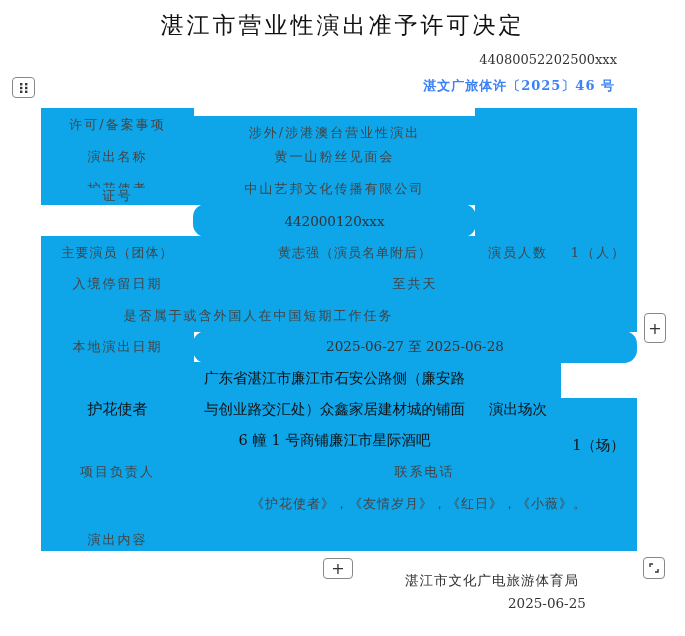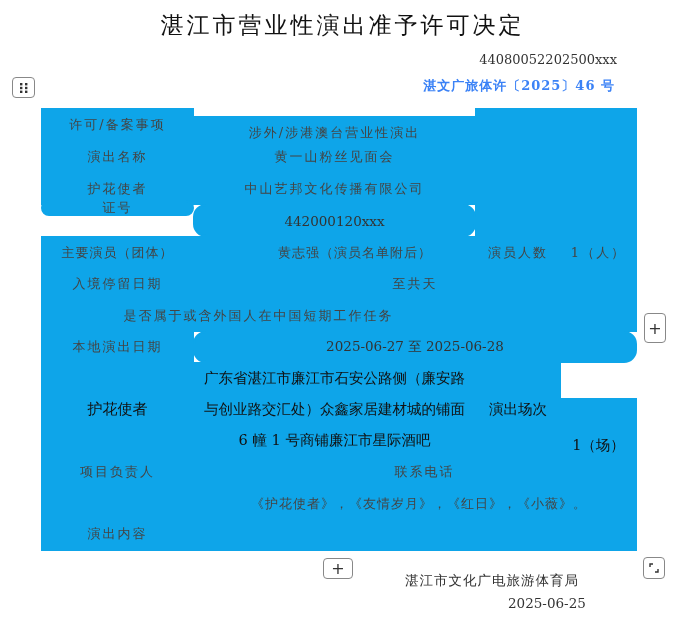--- a/index.html
+++ b/index.html
@@ -22,21 +22,21 @@
       position: absolute; left: 41px; top: 108px; width: 596px; height: 443px;
     }
     .cell {
       position: absolute; box-sizing: border-box; border: 2px solid #0ea5e9;
       display: flex; align-items: center; justify-content: center; text-align: center;
       font-size: 13px; color: #444; letter-spacing: 2px; background: #0ea5e9;
     }
     .cell.dark { color: #111; letter-spacing: 0; font-size: 14.5px; line-height: 31px; }
     .cell.num { letter-spacing: 0; color: #333; font-size: 13.5px; border-radius: 13px; }
     .cell.top { align-items: flex-start; padding-top: 6px; padding-left: 8px; }
-    .cell.bottom { align-items: flex-end; padding-bottom: 6px; }
+    .cell.bottom { align-items: flex-end; }
     .venue-text { padding: 0 4px; }
     .ui-btn {
       position: absolute; box-sizing: border-box; border: 1px solid #888; border-radius: 4px;
       background: #fff; color: #333; display: flex; align-items: center; justify-content: center;
       font-family: "DejaVu Sans", sans-serif; cursor: pointer;
     }
     .footer-org {
       position: absolute; left: 405px; top: 572px; font-size: 13.5px; color: #333; letter-spacing: 1px;
     }
     .footer-date {
@@ -67,21 +67,21 @@
   <div class="cell" style="left:152px;top:0;width:283px;height:33px;margin-top:8px;">涉外/涉港澳台营业性演出</div>
 
   <div class="cell" style="left:434px;top:0;width:162px;height:129px;"></div>
 
   <div class="cell" style="left:0;top:32px;width:153px;height:33px;">演出名称</div>
   <div class="cell" style="left:152px;top:32px;width:283px;height:33px;">黄一山粉丝见面会</div>
 
   <div class="cell" style="left:0;top:64px;width:153px;height:33px;">护花使者</div>
   <div class="cell" style="left:152px;top:64px;width:283px;height:33px;">中山艺邦文化传播有限公司</div>
 
-  <div class="cell" style="left:0;top:92px;width:153px;height:16px;border-radius:9px;">证号</div>
+  <div class="cell" style="left:0;top:80px;width:153px;height:16px;border-radius:9px;">证号</div>
   <div class="cell num" style="left:152px;top:96px;width:283px;height:33px;">442000120xxx</div>
 
   <div class="cell" style="left:0;top:128px;width:153px;height:33px;letter-spacing:1px;">主要演员（团体）</div>
   <div class="cell" style="left:152px;top:128px;width:324px;height:33px;letter-spacing:1px;">黄志强（演员名单附后）</div>
   <div class="cell" style="left:434px;top:128px;width:86px;height:33px;">演员人数</div>
   <div class="cell" style="left:519px;top:128px;width:77px;height:33px;">1（人）</div>
 
   <div class="cell" style="left:0;top:160px;width:153px;height:32px;">入境停留日期</div>
   <div class="cell" style="left:152px;top:160px;width:444px;height:32px;">至共天</div>
 

